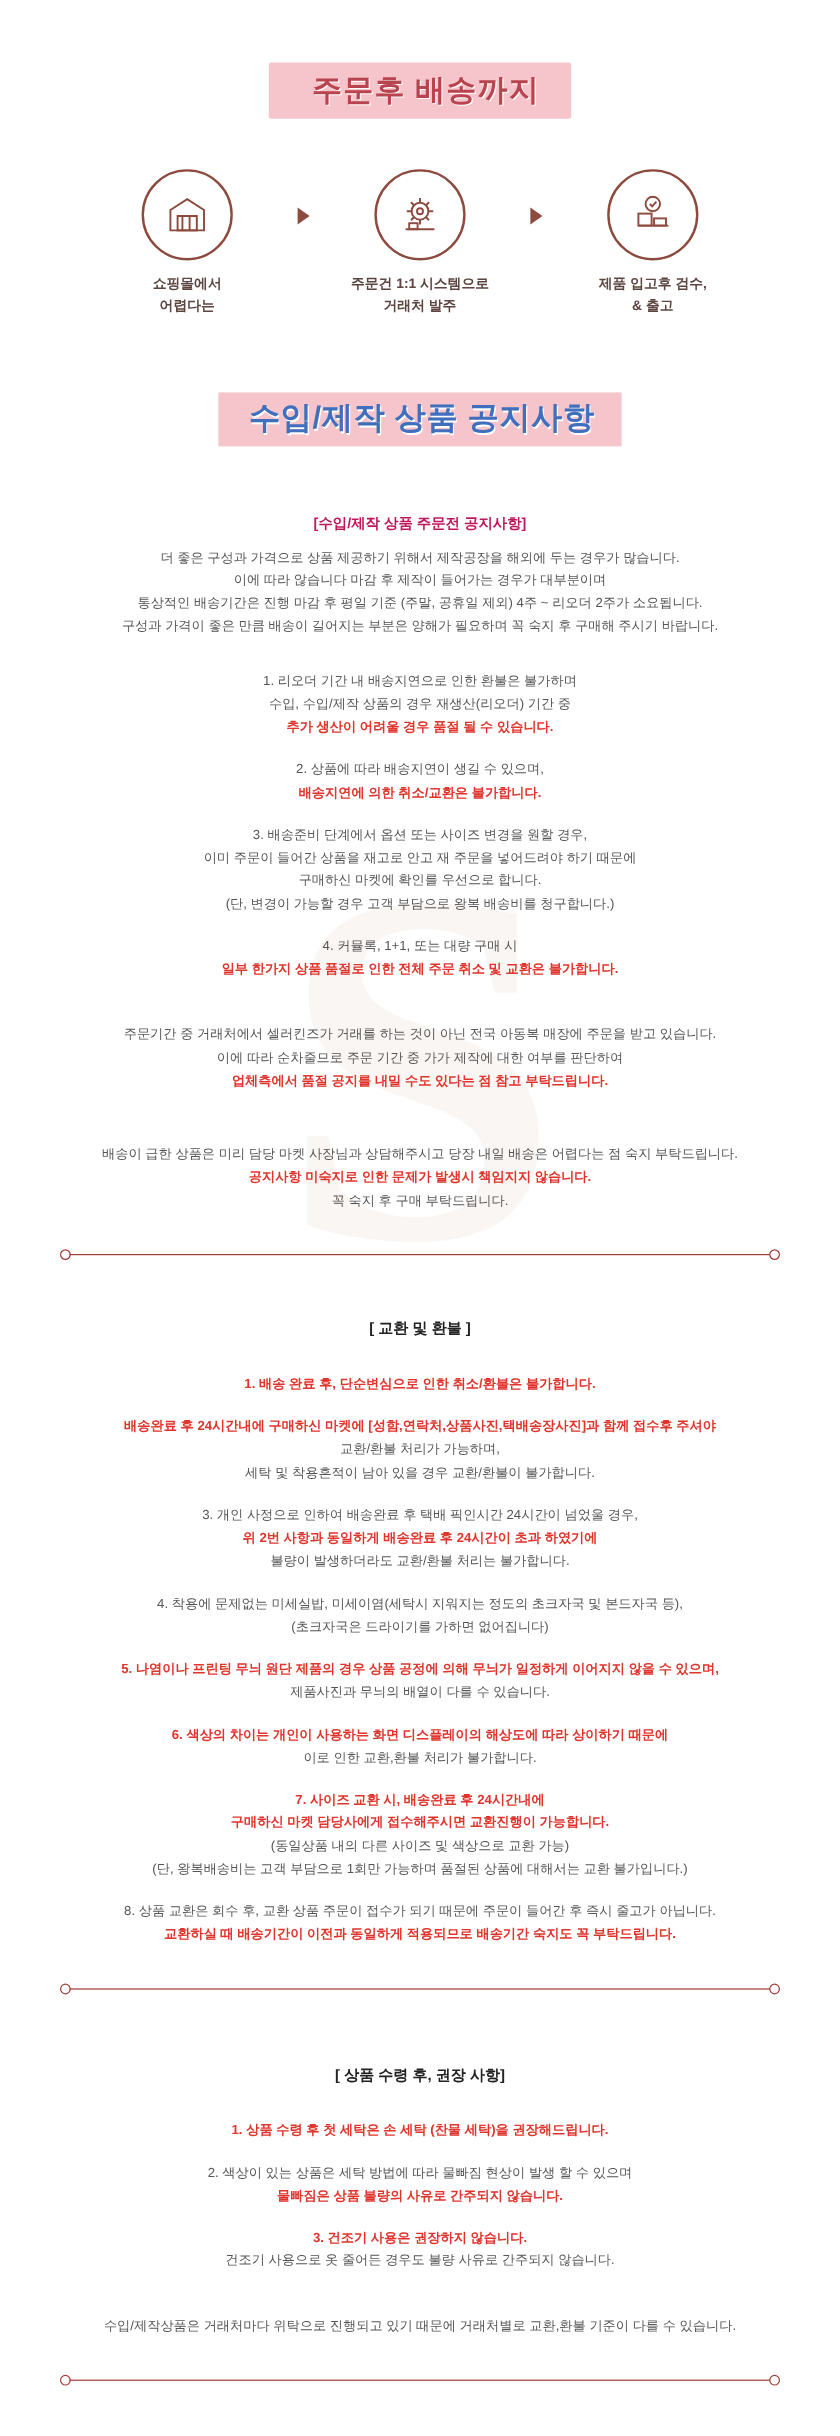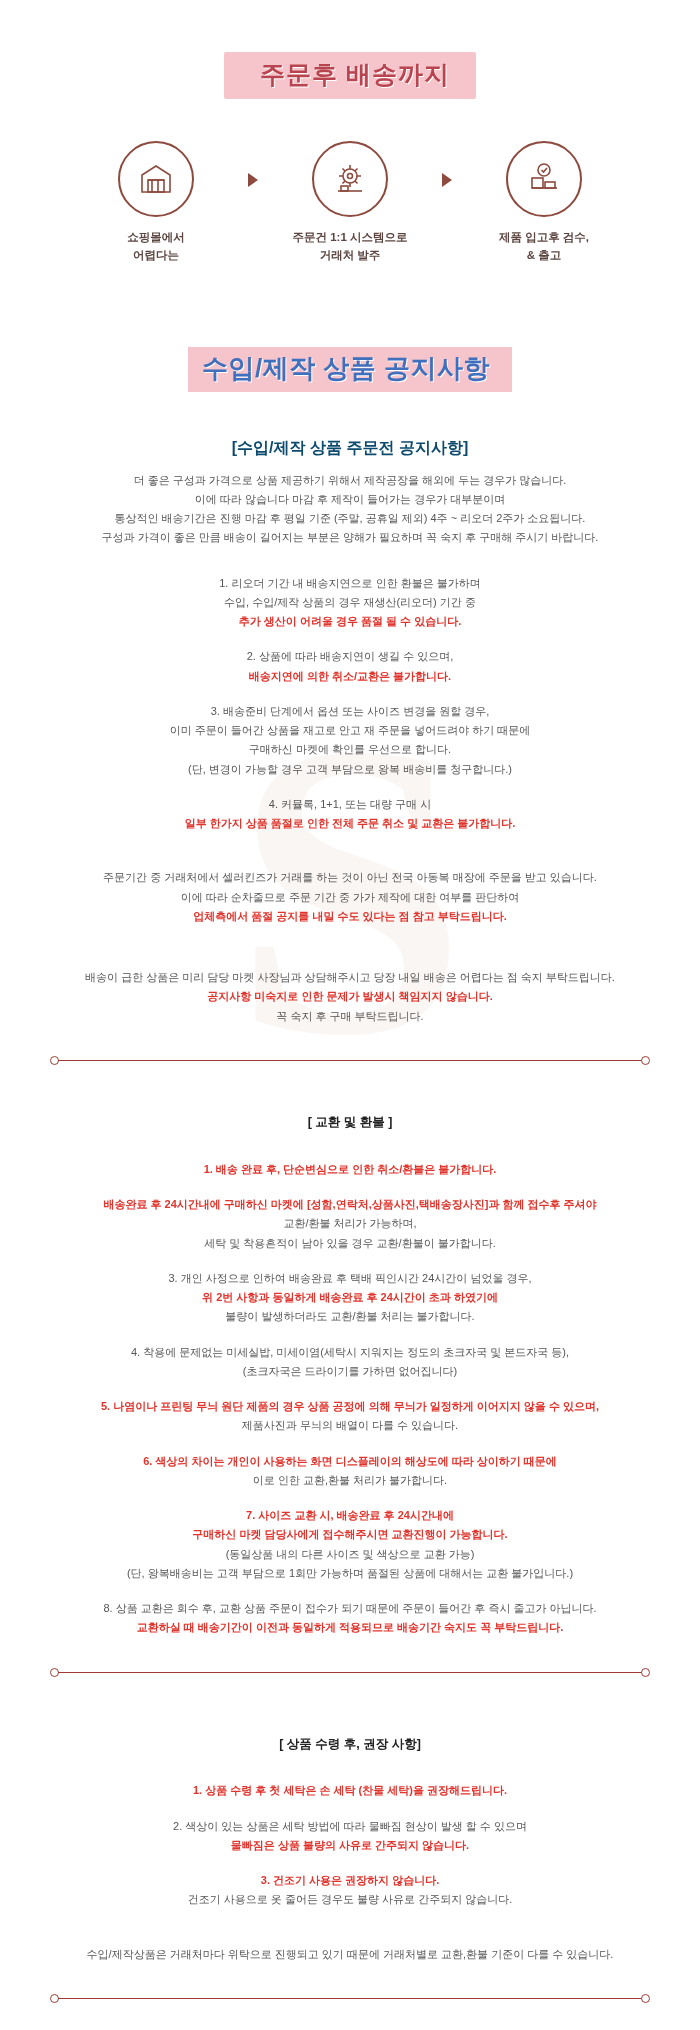--- a/index.html
+++ b/index.html
@@ -103,43 +103,43 @@
     border-left: 10px solid #8d4a3e;
     border-top: 7px solid transparent;
     border-bottom: 7px solid transparent;
   }
 
   
   .title2-wrap { text-align: center; margin-top: 62px; }
   .title2 {
     display: inline-block;
     background: #f6c5cb;
-    padding: 4px 22px 6px 14px;
-    margin-top: 20px;
+    padding: 4px 22px 6px 25px;
   }
   .title2 h2 {
     margin: 0;
     font-size: 26px;
     font-weight: bold;
     color: #3f6fbd;
     text-shadow: 1px 1px 0 #ffffff;
     letter-spacing: 0.5px;
   }
 
   
   .block {
     text-align: center;
     font-size: 11px;
     line-height: 1.75;
     color: #555;
   }
   .head {
     font-weight: bold;
-    color: #0c4a6e;
-    font-size: 16px;
+    color: #be185d;
+    font-size: 12px;
+    margin-top: 12px;
   }
   .red { color: #e0342c; font-weight: bold; }
   .sp-lg { height: 26px; }
   .sp-md { height: 16px; }
   .sp-sm { height: 9px; }
   p { margin: 0; }
 
   
   .divider {
     position: relative;

